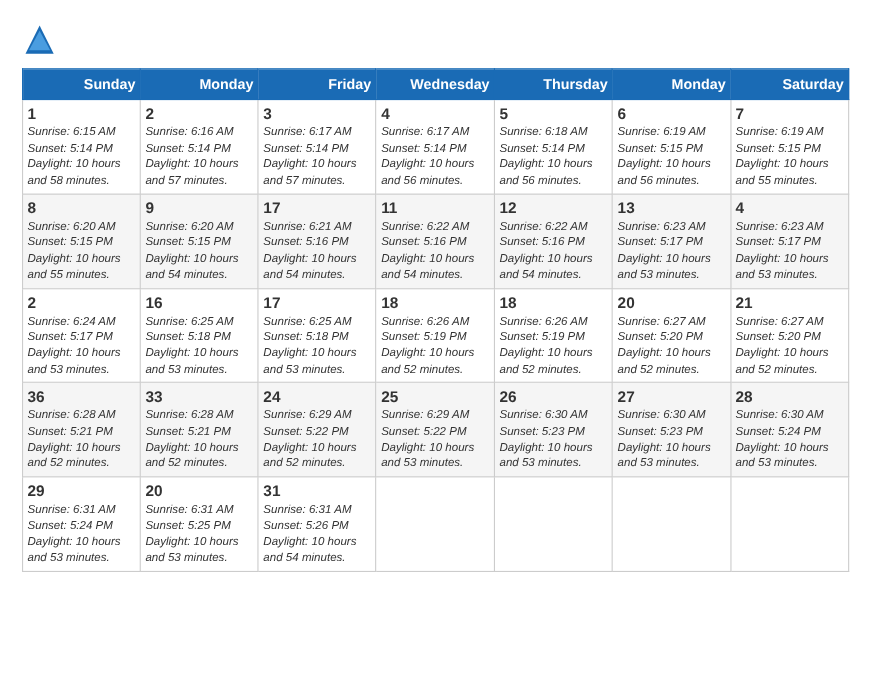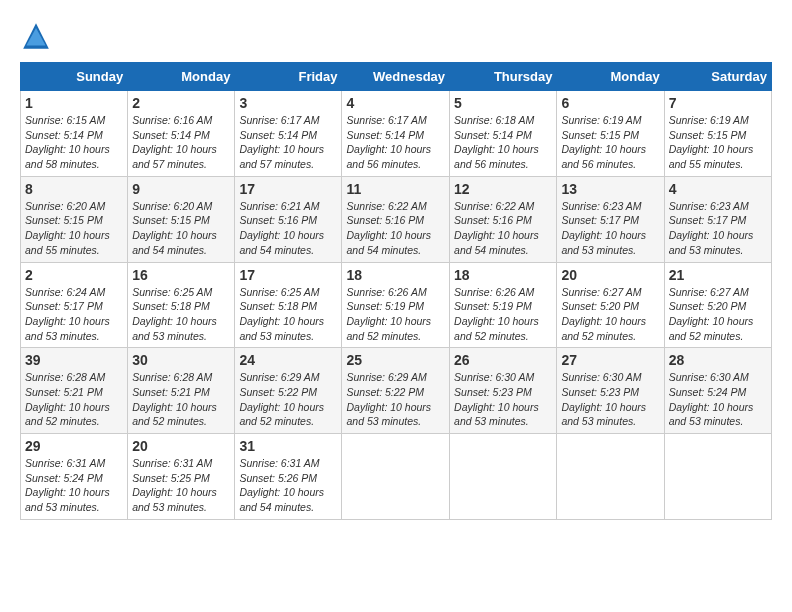--- a/index.html
+++ b/index.html
@@ -296,29 +296,29 @@
           <span class="day-number">21</span>
           <div class="day-info">
             Sunrise: 6:27 AM<br>
             Sunset: 5:20 PM<br>
             Daylight: 10 hours and 52 minutes.
           </div>
         </td>
       </tr>
       <tr>
         <td>
-          <span class="day-number">39</span>
+          <span class="day-number">36</span>
           <div class="day-info">
             Sunrise: 6:28 AM<br>
             Sunset: 5:21 PM<br>
             Daylight: 10 hours and 52 minutes.
           </div>
         </td>
         <td>
-          <span class="day-number">30</span>
+          <span class="day-number">33</span>
           <div class="day-info">
             Sunrise: 6:28 AM<br>
             Sunset: 5:21 PM<br>
             Daylight: 10 hours and 52 minutes.
           </div>
         </td>
         <td>
           <span class="day-number">24</span>
           <div class="day-info">
             Sunrise: 6:29 AM<br>

